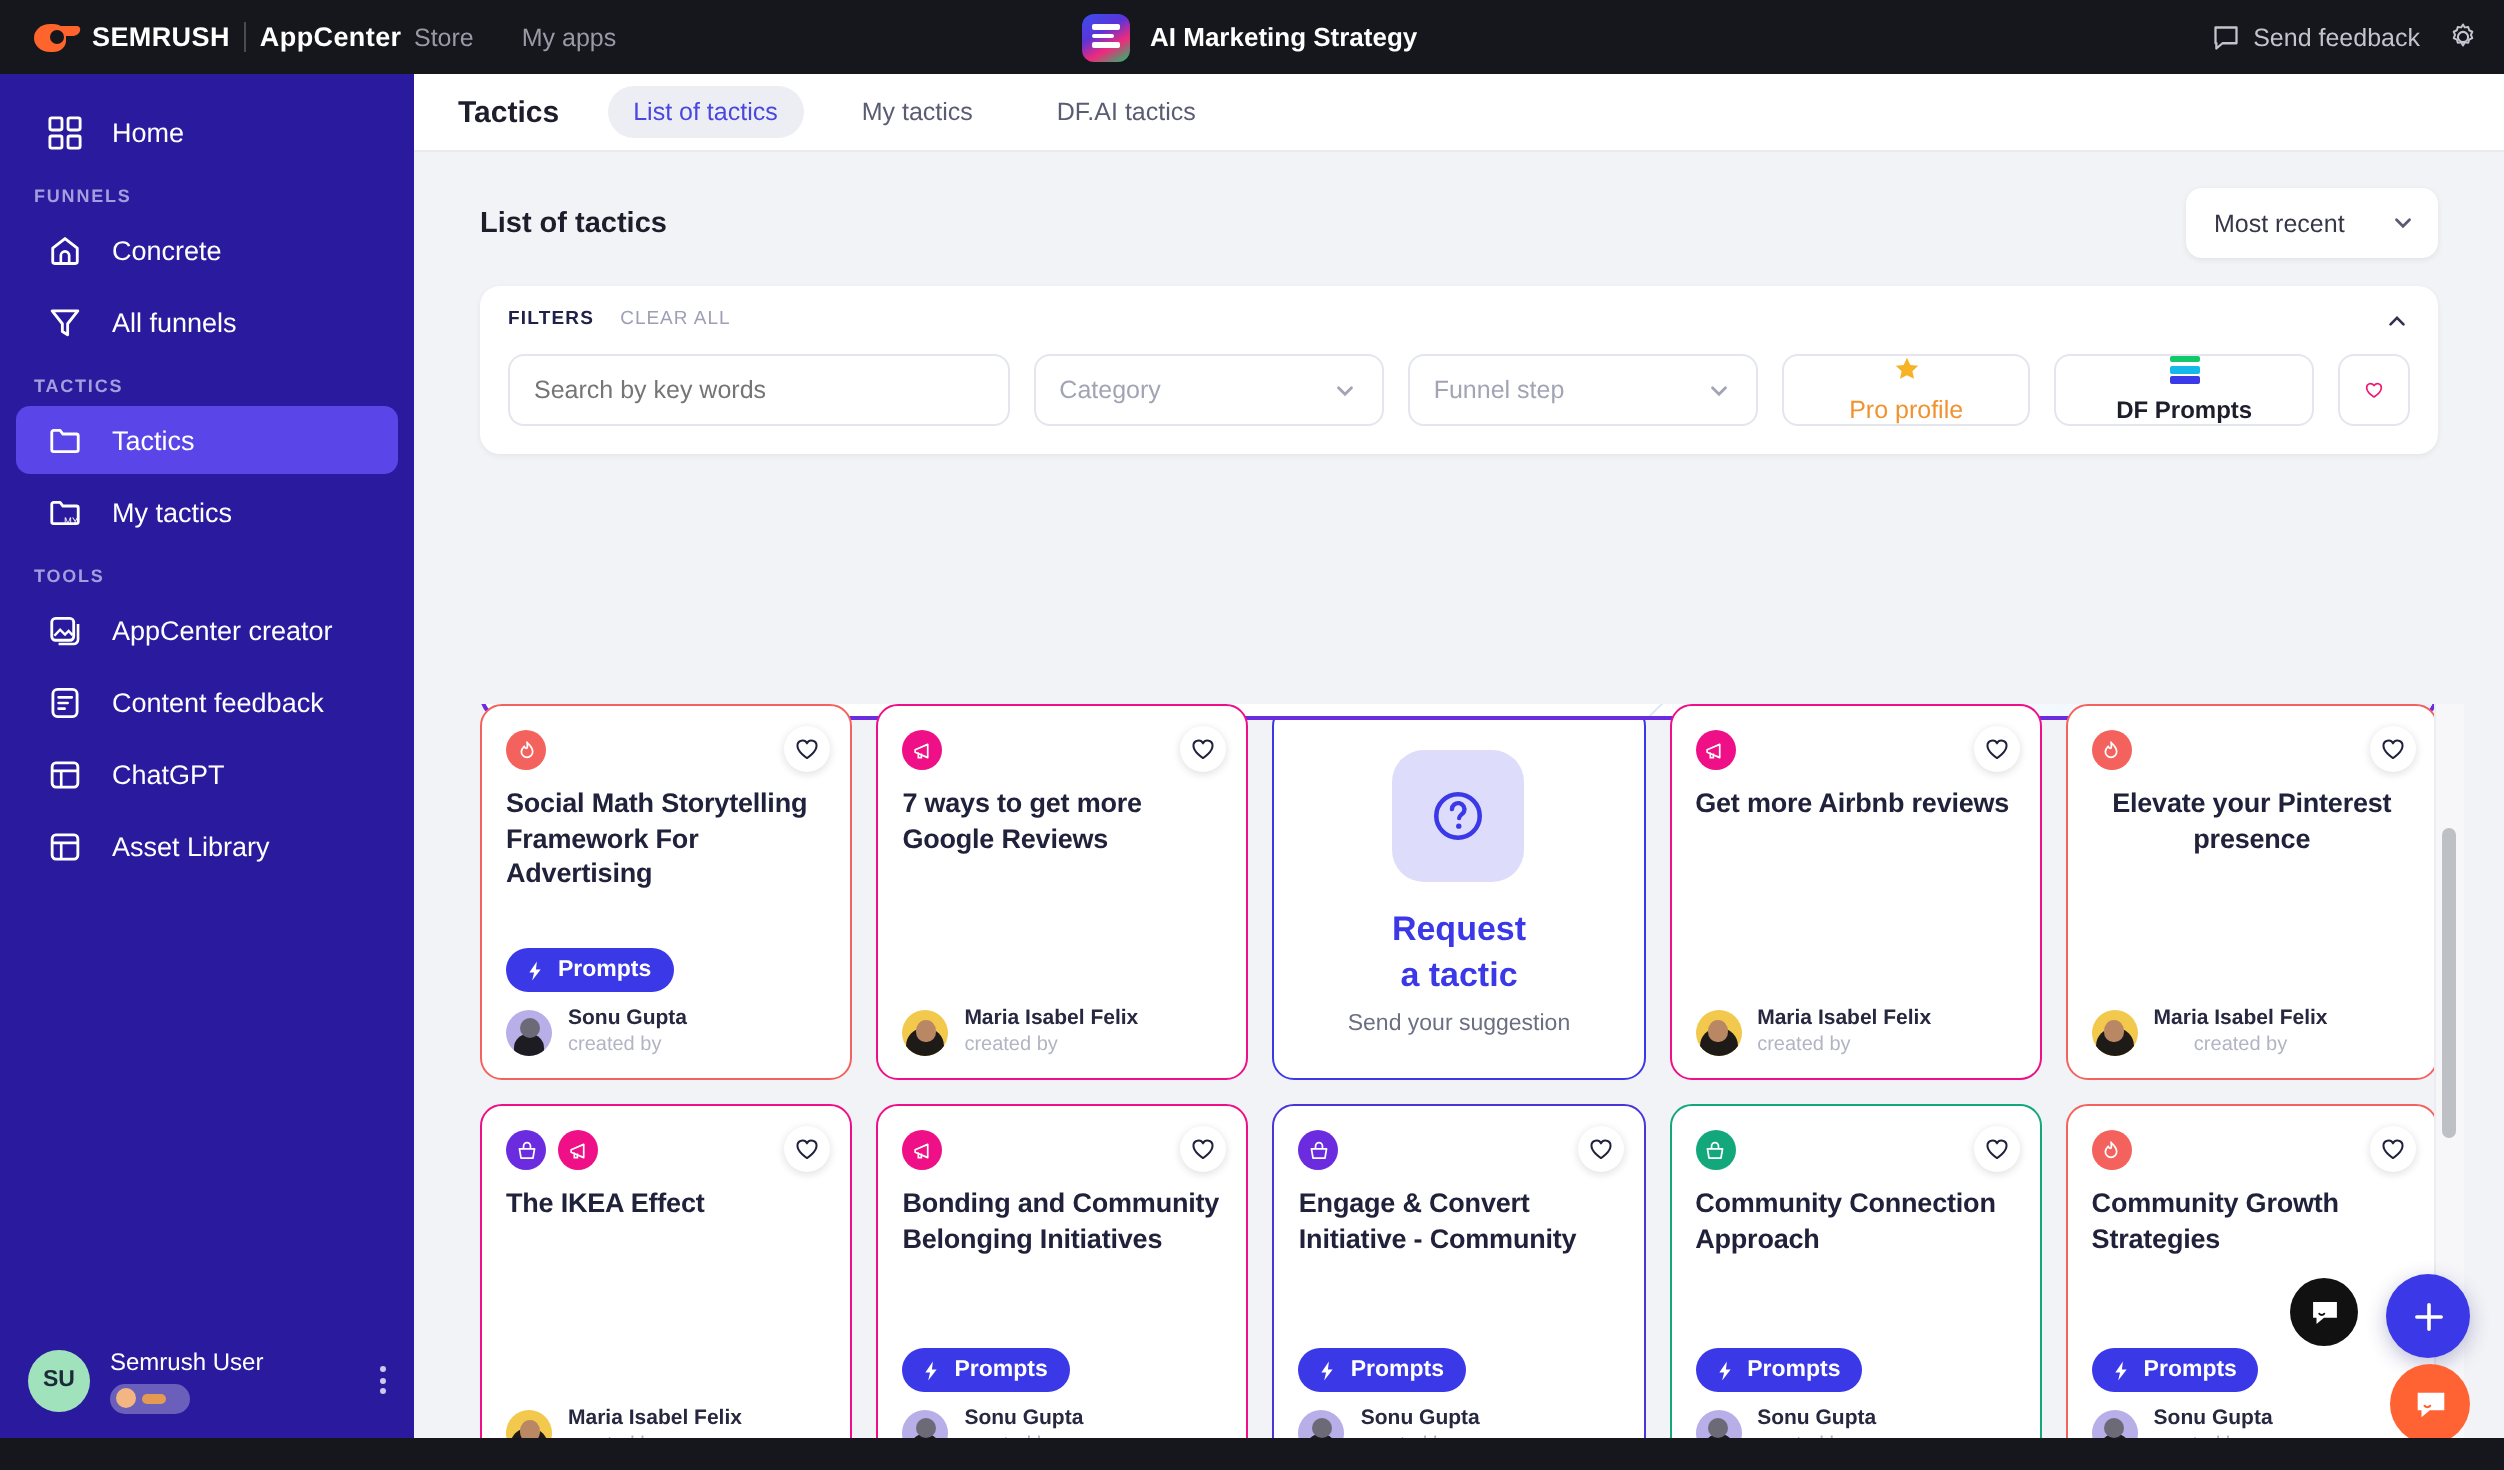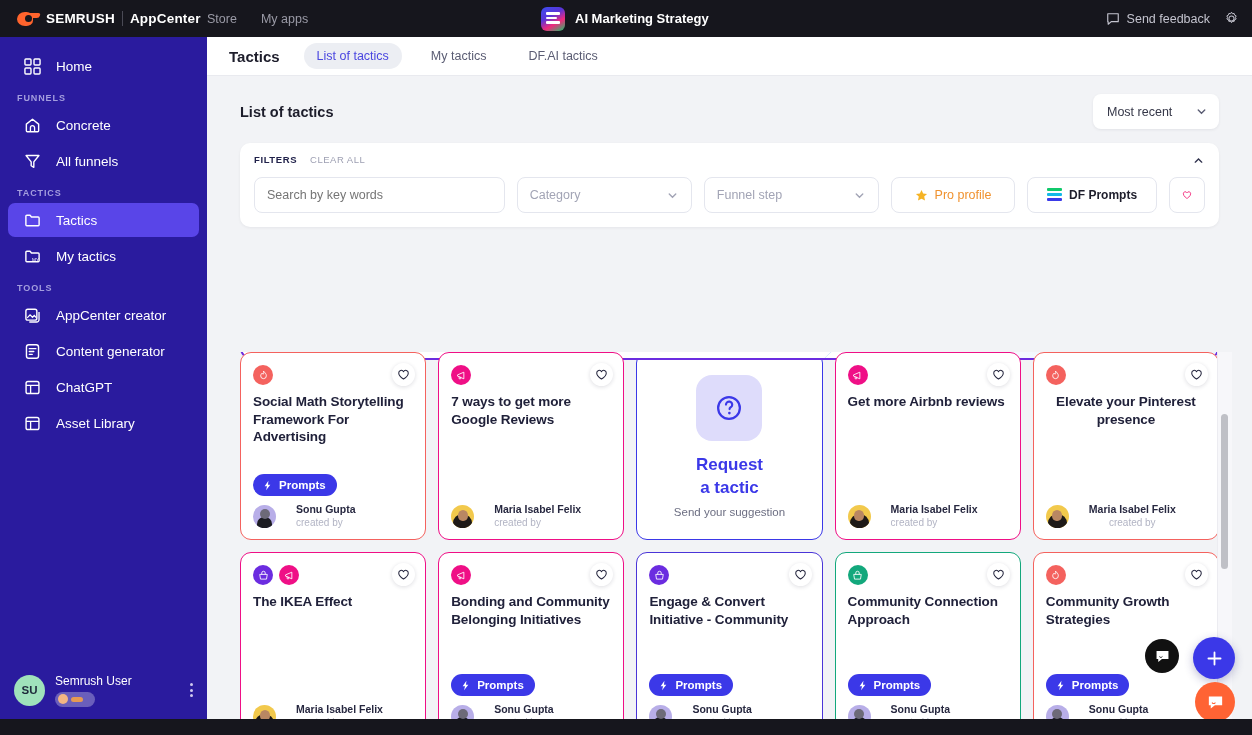--- a/index.html
+++ b/index.html
@@ -97,21 +97,21 @@
   .filters-lbl { font-size: 9.5px; font-weight: 700; letter-spacing: .6px; color: #20214a; }
   .clear-all { font-size: 9.5px; letter-spacing:.5px; color: #9d9fb2; cursor: pointer; }
   .collapse-chev { position: absolute; right: 14px; top: 11px; cursor: pointer; }
   .filters-row { display: flex; gap: 12px; margin-top: 12px; align-items: center; }
   .fld {
     height: 36px; border: 1px solid #e4e6ee; border-radius: 8px; display:flex; align-items:center;
     padding: 0 12px; font-size: 12.5px; color: #a2a4b5; background: #fff; cursor: text;
   }
   .fld.search { width: 264px; }
   .fld.sel { width: 184px; justify-content: space-between; cursor: pointer; }
-  .fld.btn { cursor: pointer; justify-content: center; gap: 7px; }
+  .fld.btn { cursor: pointer; justify-content: center; gap: 7px; flex-direction: column; }
   .fld.pro { width: 130px; color: #f0922f; }
   .fld.dft { width: 136px; color: #1d1d2b; font-weight: 600; font-size: 12px; }
   .fld.fav { width: 36px; justify-content: center; }
   .layers { width: 15px; height: 15px; position: relative; }
   .layers i { position: absolute; left: 0; width: 15px; height: 3.4px; border-radius: 1px; display:block;}
   .layers .l1 { top: 0; background: #10c96b; }
   .layers .l2 { top: 5.2px; background: #13b9e8; }
   .layers .l3 { top: 10.4px; background: #3a3ae8; }
 
   
@@ -144,21 +144,21 @@
     background: #fff; box-shadow: 0 1px 4px rgba(20,20,50,.14); display:flex; align-items:center; justify-content:center;
     cursor: pointer;
   }
   .card-title { margin-top: 8px; font-size: 13.5px; font-weight: 700; line-height: 17.5px; color: #20213a; letter-spacing: -.1px;}
   .card-spacer { flex: 1; }
   .prompts {
     display: inline-flex; align-items: center; gap: 6px; background: #3b38e8; color: #fff;
     font-size: 11.5px; font-weight: 600; border-radius: 13px; padding: 5px 11px 5px 9px;
     align-self: flex-start; margin-bottom: 7px;
   }
-  .author { display: flex; align-items: center; gap: 20px; }
+  .author { display: flex; align-items: center; gap: 8px; }
   .author-pic { width: 23px; height: 23px; border-radius: 50%; position: relative; overflow: hidden; flex: 0 0 23px;}
   .author-pic.sonu { background: #b8aee8; }
   .author-pic.sonu::after { content:""; position:absolute; left:4px; top:12px; width:15px; height:14px; background:#1c1c22; border-radius: 7px 7px 0 0;}
   .author-pic.sonu::before { content:""; position:absolute; left:6.5px; top:4px; width:10px; height:10px; background:#6d6a78; border-radius:50%; z-index:2;}
   .author-pic.maria { background: #f2c94c; }
   .author-pic.maria::after { content:""; position:absolute; left:2px; top:9px; width:19px; height:17px; background:#1e1a18; border-radius: 9px 9px 4px 4px;}
   .author-pic.maria::before { content:""; position:absolute; left:6.5px; top:5px; width:10px; height:11px; background:#b98763; border-radius:50% 50% 45% 45%; z-index:2;}
   .author-name { font-size: 10.5px; font-weight: 600; color: #272840; line-height: 13px;}
   .author-sub { font-size: 10px; color: #b2b4c4; line-height: 13px; }
 
@@ -303,21 +303,21 @@
           </span>
           <span>AppCenter creator</span>
         </div>
         <div class="side-item">
           <span class="ico">
             <svg width="17" height="17" viewBox="0 0 18 18">
               <rect x="2.6" y="1.8" width="12.8" height="14.4" rx="2.4" fill="none" stroke="#fff" stroke-width="1.5"></rect>
               <path d="M5.6 6h7M5.6 9h4.8M5.6 12h3.2" stroke="#fff" stroke-width="1.4" stroke-linecap="round"></path>
             </svg>
           </span>
-          <span>Content generator</span>
+          <span>Content feedback</span>
         </div>
         <div class="side-item">
           <span class="ico">
             <svg width="17" height="17" viewBox="0 0 18 18">
               <rect x="2.2" y="2.6" width="13.6" height="12.8" rx="2" fill="none" stroke="#fff" stroke-width="1.5"></rect>
               <path d="M2.2 6.8h13.6M7 6.8v8.6" stroke="#fff" stroke-width="1.4"></path>
             </svg>
           </span>
           <span>ChatGPT</span>
         </div>

